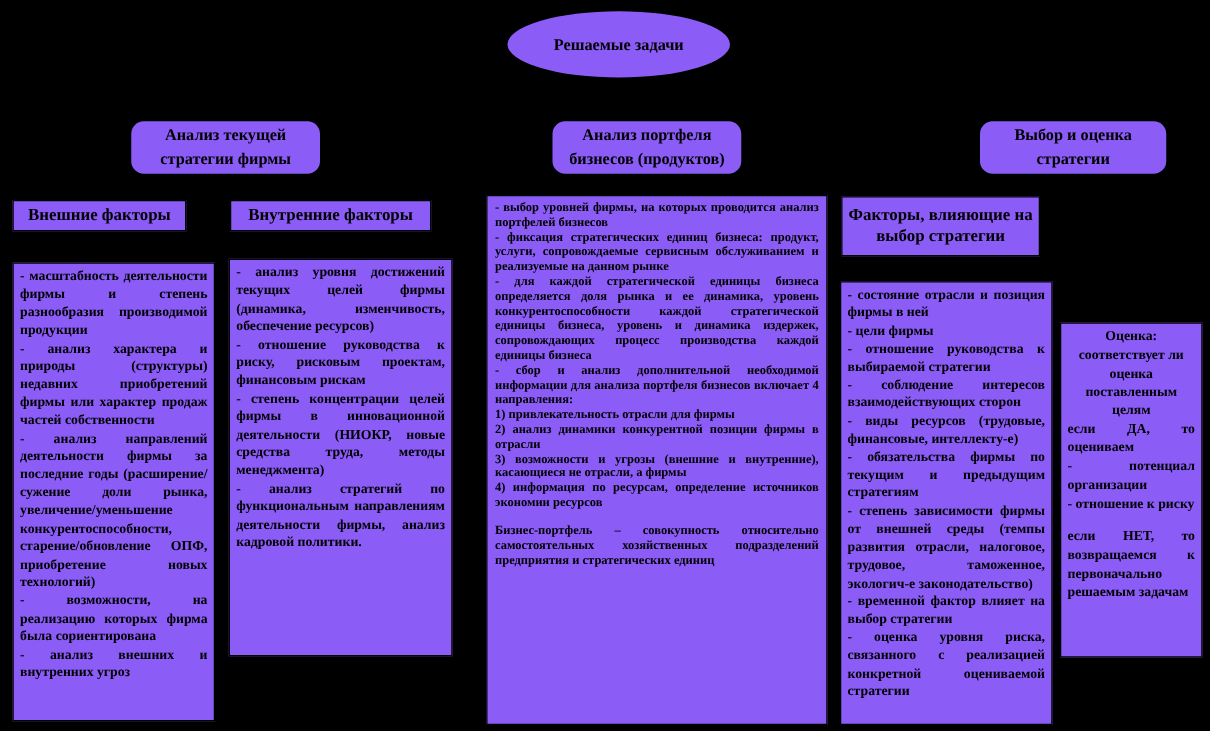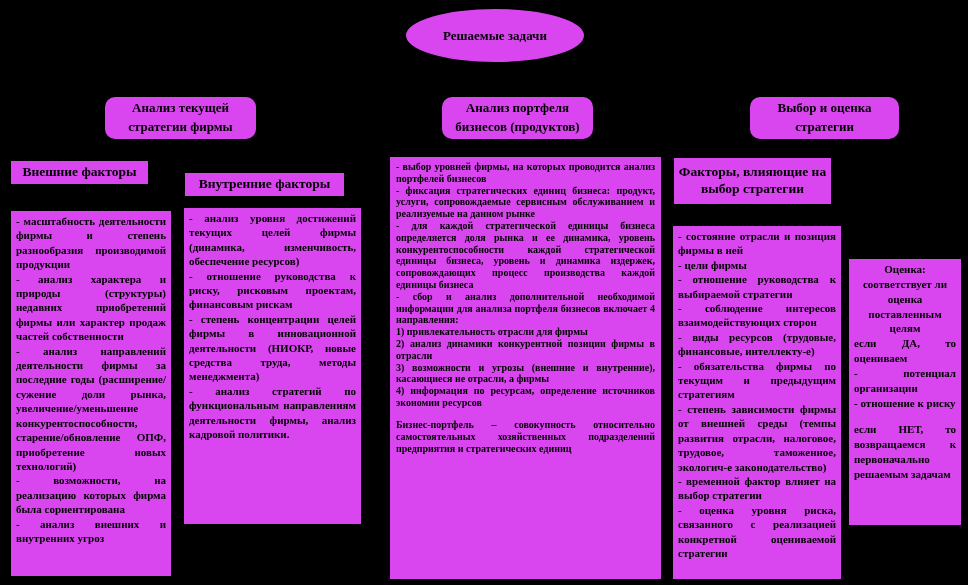--- a/index.html
+++ b/index.html
@@ -1,38 +1,38 @@
 <!DOCTYPE html>
 <html><head>
 <meta charset="utf-8">
 <style>
   html,body{margin:0;padding:0;}
   body{
     width:968px;height:585px;position:relative;background:#000000;
     font-family:"Liberation Serif","DejaVu Serif",serif;
     font-weight:bold;color:#000000;overflow:hidden;
   }
-  .box{position:absolute;background:#d946ef;border:1px solid #000000;box-sizing:border-box;overflow:hidden;}
+  .box{position:absolute;background:#8b5cf6;border:1px solid #000000;box-sizing:border-box;overflow:hidden;}
   .center{display:flex;align-items:center;justify-content:center;text-align:center;}
   .ellipse{border-radius:50%;font-size:13px;line-height:1.5;border:2px solid #000;}
   .rounded{border-radius:12px;border:2px solid #000;font-size:13px;line-height:1.45;}
   .subheader{font-size:13.5px;line-height:1.25;}
   .textbox{font-size:11px;line-height:1.31;padding:3px 5px;text-align:justify;}
   .textbox-mid{font-size:10px;line-height:1.18;padding:4px 6px;}
   .text-item{text-align:justify;min-height:1.05em;}
   .eval-title{text-align:center;}
   .eval-sub{text-align:center;}
 
   
   #ellipse-tasks{left:404px;top:7px;width:182px;height:57px;}
   #hdr-current{left:103px;top:95px;width:155px;height:46px;}
   #hdr-portfolio{left:440px;top:95px;width:155px;height:46px;}
-  #hdr-choice{left:748px;top:95px;width:153px;height:46px;}
+  #hdr-choice{left:782px;top:95px;width:153px;height:46px;}
   #ext-hdr{left:10px;top:160px;width:139px;height:25px;}
-  #int-hdr{left:184px;top:172px;width:161px;height:25px;align-items:center;}
+  #int-hdr{left:184px;top:160px;width:161px;height:25px;align-items:center;}
   #choice-hdr{left:673px;top:157px;width:159px;height:48px;}
   #ext-box{left:10px;top:210px;width:162px;height:367px;}
   #int-box{left:183px;top:207px;width:179px;height:318px;}
   #mid-box{left:389px;top:156px;width:273px;height:424px;}
   #choice-box{left:672px;top:225px;width:170px;height:355px;}
   #eval-box{left:848px;top:258px;width:114px;height:268px;font-size:11px;line-height:1.35;}
 </style>
 </head>
 <body>
 

